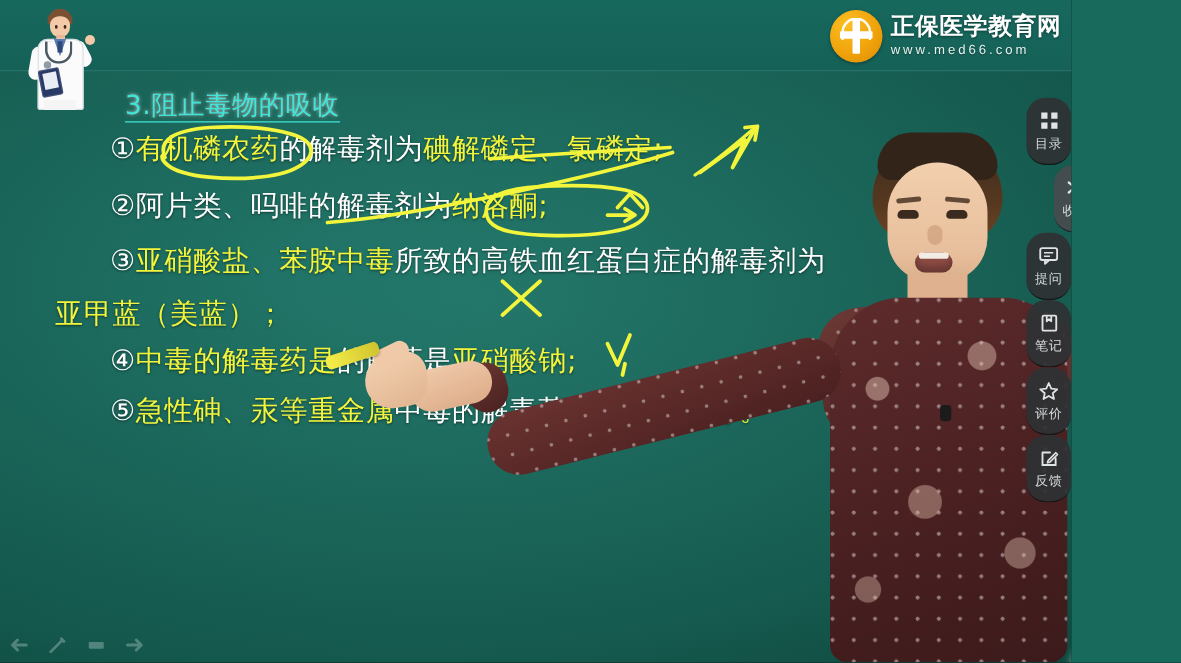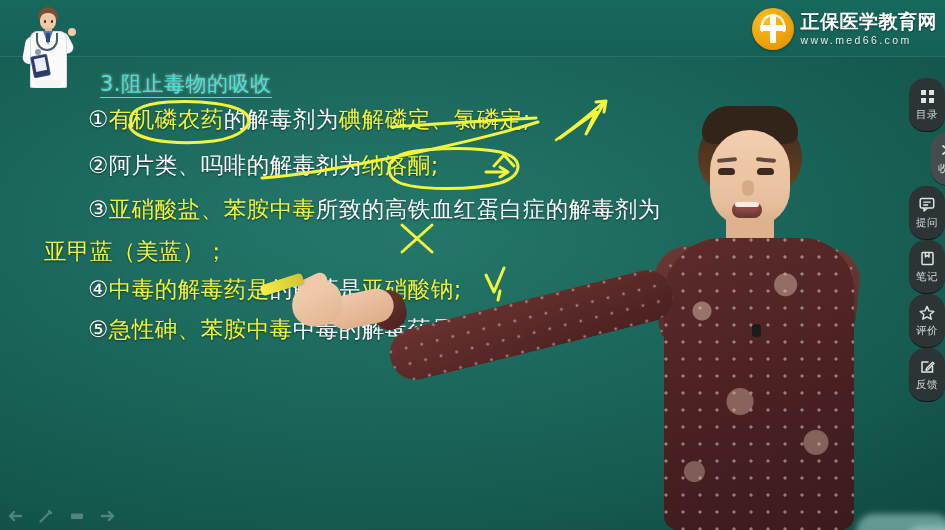--- a/index.html
+++ b/index.html
@@ -4,21 +4,21 @@
 <style>
   * { box-sizing: border-box; margin: 0; padding: 0; }
   html, body {
     width: 945px; height: 530px;
     overflow: hidden;
     font-family: "Liberation Sans", sans-serif;
     background: #176a5c;
   }
   #app {
     position: relative;
-    width: 945px; height: 530px;
+    width: 857px; height: 530px;
     background: #000000;
     overflow: hidden;
     text-decoration: underline;
   }
 
   
   .board {
     position: absolute; inset: 0;
     background:
       radial-gradient(ellipse 120% 90% at 30% 40%, #1a7466 0%, #166558 65%, #115044 100%);
@@ -387,21 +387,21 @@
 
     <div class="ln" id="line-3">
       <span>③</span><span class="hl">亚硝酸盐、苯胺中毒</span><span>所致的高铁血红蛋白症的解毒剂为</span>
     </div>
 
     <div class="ln" id="line-4">
       <span>④</span><span class="hl">中毒的解毒药是</span><span>的解药是</span><span class="hl">亚硝酸钠;</span>
     </div>
 
     <div class="ln" id="line-5">
-      <span>⑤</span><span class="hl">急性砷、苯胺中毒</span><span>中毒的解毒药是</span><span class="hl">二巯丙醇等。</span>
+      <span>⑤</span><span class="hl">急性砷、汞等重金属</span><span>中毒的解毒药是</span><span class="hl">二巯丙醇等。</span>
     </div>
   </div>
 
   <div class="presenter">
     <div class="p-hair"></div>
     <div class="p-hair-top"></div>
     <div class="p-face"></div>
     <div class="p-brow l"></div>
     <div class="p-brow r"></div>
     <div class="p-eye l"></div>

